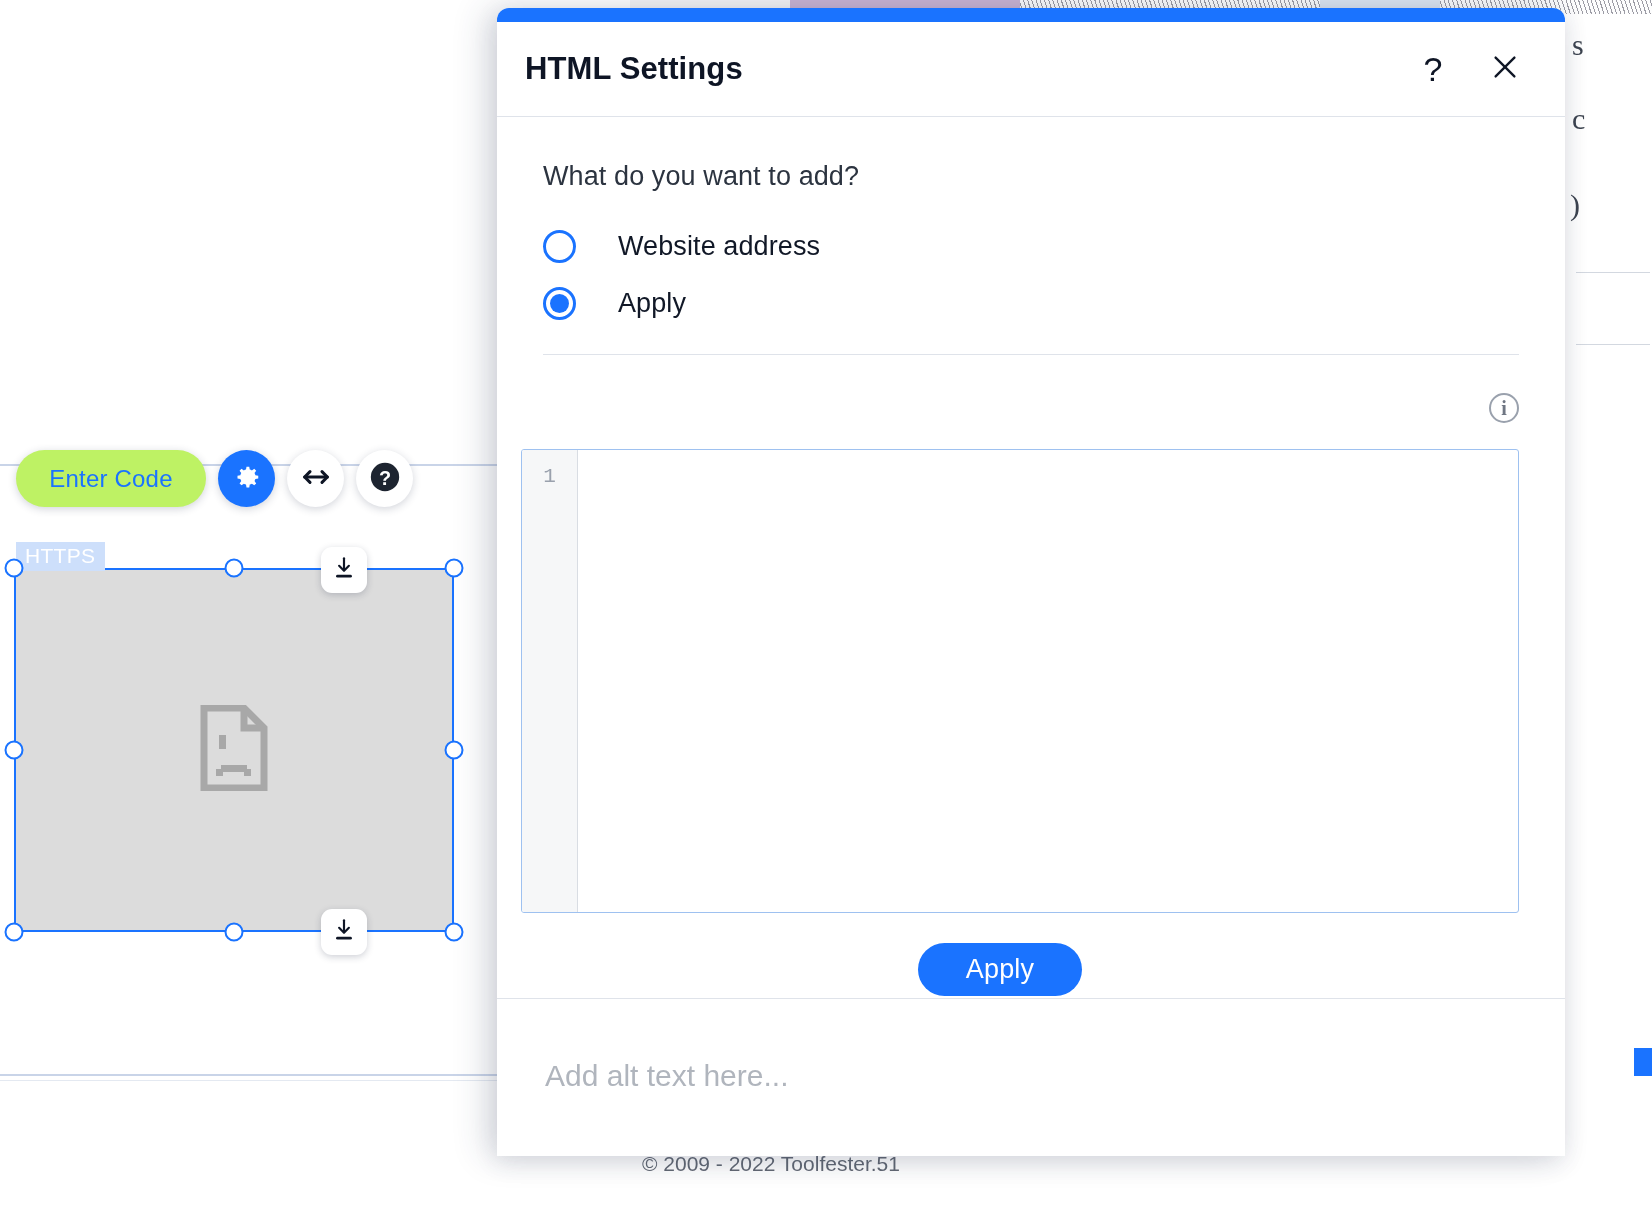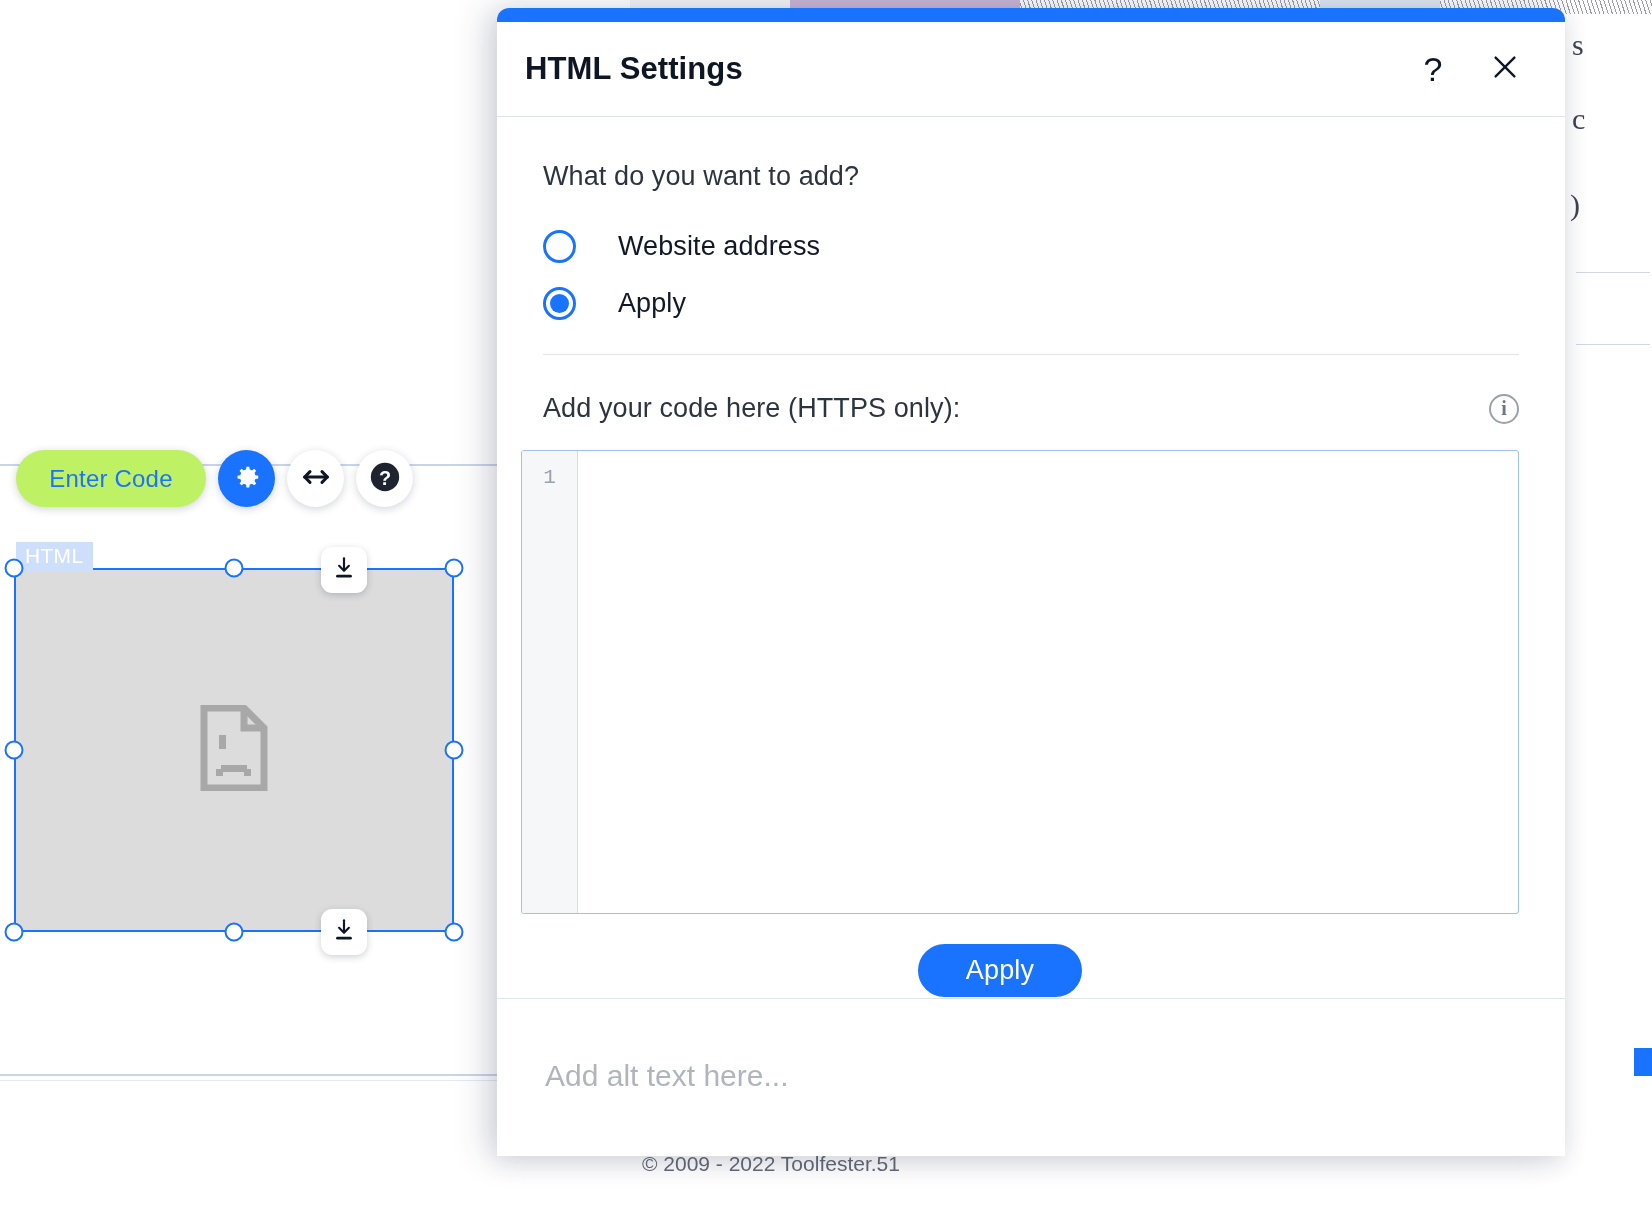--- a/index.html
+++ b/index.html
@@ -309,21 +309,21 @@
           <circle cx="12" cy="12" r="10" fill="#1d2430"></circle>
           <text x="12" y="17.4" text-anchor="middle" font-size="14" font-family="Liberation Sans, sans-serif" font-weight="bold" fill="#ffffff">?</text>
         </svg>
       </span>
     </div>
   </div>
 
   <div class="element-wrap">
     <div class="element-box"></div>
 
-    <div class="html-badge">HTML</div>
+    <div class="html-badge">HTTPS</div>
 
     <div class="broken-doc">
       <svg width="70" height="86" viewBox="0 0 70 86">
         <path d="M5 3 h40 l20 20 v60 h-60 z" fill="none" stroke="#a8a8a8" stroke-width="7"></path>
         <path d="M45 3 v20 h20" fill="none" stroke="#a8a8a8" stroke-width="7"></path>
         <rect x="20" y="30" width="7" height="14" fill="#a8a8a8"></rect>
         <rect x="22" y="60" width="26" height="7" fill="#a8a8a8"></rect>
         <rect x="17" y="64" width="7" height="7" fill="#a8a8a8"></rect>
         <rect x="45" y="64" width="7" height="7" fill="#a8a8a8"></rect>
       </svg>
@@ -397,21 +397,20 @@
           <div class="radio checked">
             <div class="dot"></div>
           </div>
           <div class="radio-label">Apply</div>
         </div>
       </div>
 
       <div class="divider"></div>
 
       <div class="code-label-row">
-        <div class="code-label">Add your code here (HTTPS only):</div>
         <div class="info-icon">i</div>
       </div>
 
       <div class="code-editor">
         <div class="gutter">1</div>
         <div class="code-area" contenteditable="true" style=""></div>
       </div>
 
       <div class="apply-row">
         <button class="apply-btn">Apply</button>

